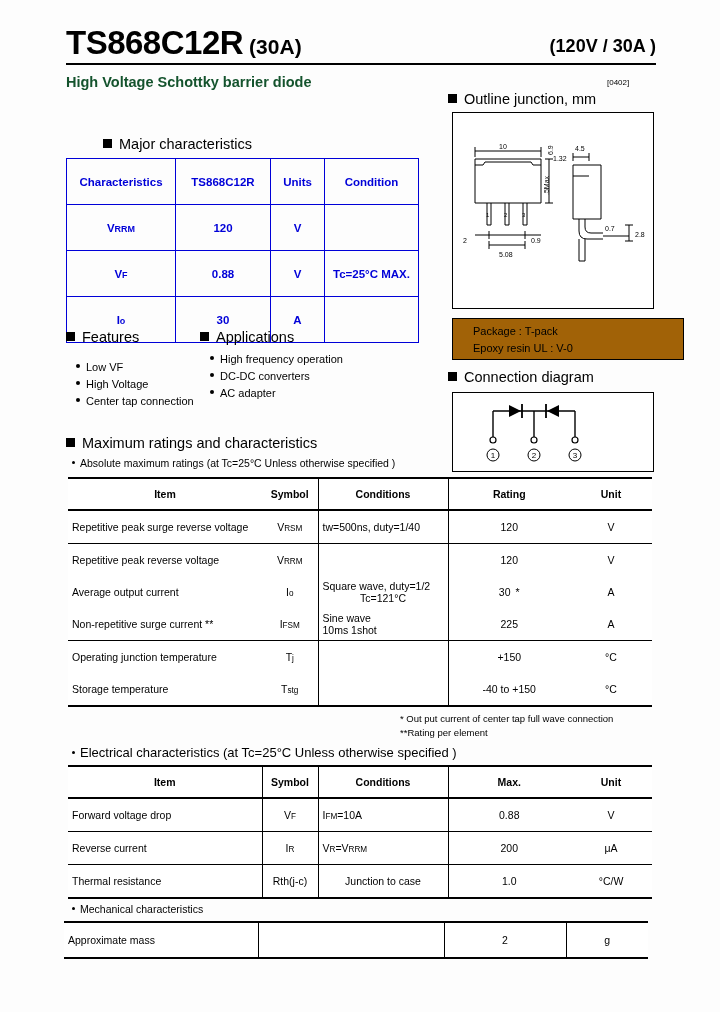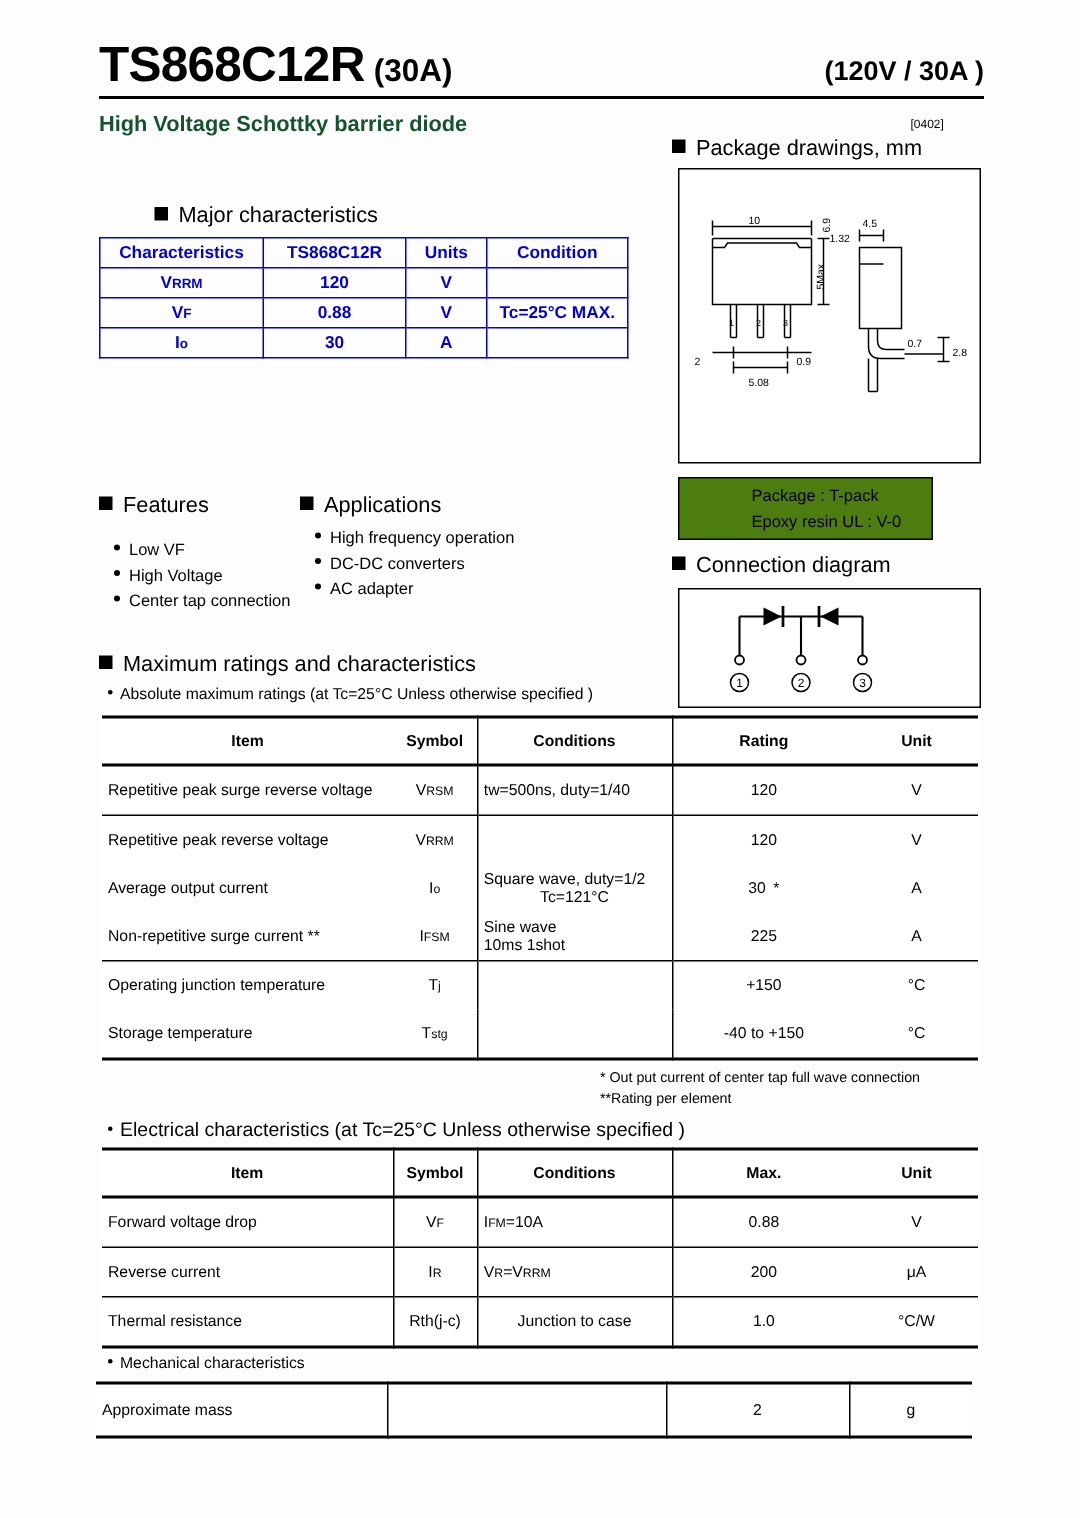--- a/index.html
+++ b/index.html
@@ -29,43 +29,43 @@
   .sec-h{font-size:14.5px;}
   .bullet{display:inline-block;width:4px;height:4px;border-radius:50%;
           background:#000;margin-right:6px;position:relative;top:-3px;}
   .sbullet{display:inline-block;width:3px;height:3px;border-radius:50%;
            background:#000;margin-right:5px;position:relative;top:-3px;}
 
   
   .major-h{position:absolute;left:66px;top:136px;margin-left:37px;}
   .major-tbl{position:absolute;left:66px;top:158px;border-collapse:collapse;
              color:#0000d8;font-weight:bold;font-size:11.5px;}
-  .major-tbl td{border:1.4px solid #0000d8;padding:2px 4px;text-align:center;
+  .major-tbl td{border:1.4px solid #0000d8;padding:15px 4px;text-align:center;
                 height:15px;}
   .major-tbl tr:first-child td{font-size:11.5px;}
   .c-char{width:100px;}
   .c-part{width:86px;}
   .c-unit{width:45px;margin-top:35px;}
   .c-cond{width:85px;}
   .sub{font-size:0.78em;}
 
   
   .feat-h{position:absolute;left:66px;top:329px;}
   .app-h{position:absolute;left:200px;top:329px;}
   .feat-list{position:absolute;left:76px;top:359px;font-size:11px;line-height:17px;}
   .app-list{position:absolute;left:210px;top:351px;font-size:11px;line-height:17px;}
 
   
   .outl-h{position:absolute;left:448px;top:91px;}
   .rev{position:absolute;left:607px;top:78px;font-size:8px;}
   .outl-box{position:absolute;left:452px;top:112px;width:200px;height:195px;
             border:1.2px solid #000;background:#fff;}
-  .pkg-box{position:absolute;left:452px;top:318px;width:170px;height:42px;
-           border:1.2px solid #000;background:#4d7c0f;
-           font-size:11px;line-height:17px;padding:4px 0 0 48px;box-sizing:border-box;}
+  .pkg-box{position:absolute;left:452px;top:318px;width:232px;height:42px;
+           border:1.2px solid #000;background:#a16207;
+           font-size:11px;line-height:17px;padding:4px 0 0 20px;box-sizing:border-box;}
   .conn-h{position:absolute;left:448px;top:369px;}
   .conn-box{position:absolute;left:452px;top:392px;width:200px;height:78px;
             border:1.2px solid #000;background:#fff;}
 
   
   .mr-h{position:absolute;left:66px;top:435px;}
   .mr-sub{position:absolute;left:72px;top:457px;font-size:10.5px;}
 
   table.dt{border-collapse:collapse;position:absolute;font-size:10.5px;background:#fff;}
   table.dt td{padding:0 4px;vertical-align:middle;}
@@ -154,21 +154,21 @@
     <span class="sq"></span><span>Applications</span>
   </div>
   <div class="app-list">
     <div><span class="bullet"></span><span>High frequency operation</span></div>
     <div><span class="bullet"></span><span>DC-DC converters</span></div>
     <div><span class="bullet"></span><span>AC adapter</span></div>
   </div>
 
   <div class="rev">[0402]</div>
   <div class="outl-h sec-h">
-    <span class="sq"></span><span>Package  drawings,  mm</span>
+    <span class="sq"></span><span>Outline  junction,  mm</span>
   </div>
 
   <div class="outl-box">
     <svg width="200" height="195" viewBox="0 0 200 195">
       <g stroke="#000" fill="none" stroke-width="1">
 
         <path d="M22 46 L22 90 L88 90 L88 46"></path>
         <path d="M22 52 L30 52 L32 49 L78 49 L80 52 L88 52"></path>
 
         <line x1="22" y1="46" x2="88" y2="46"></line>

